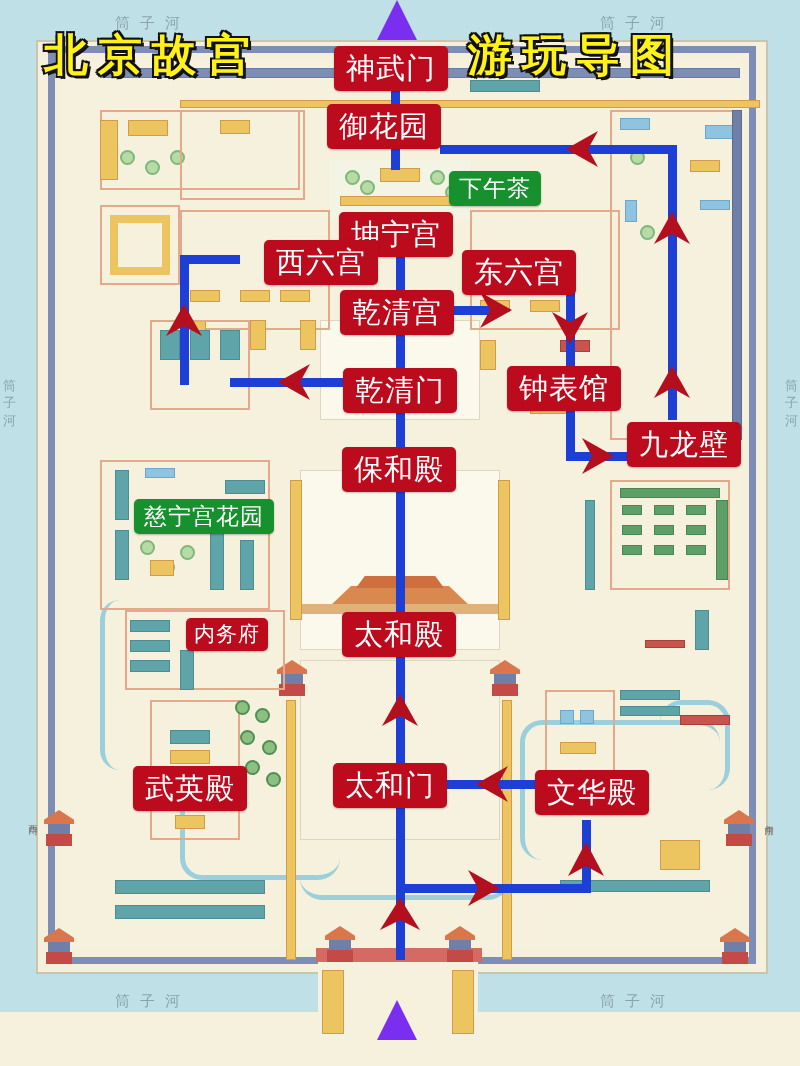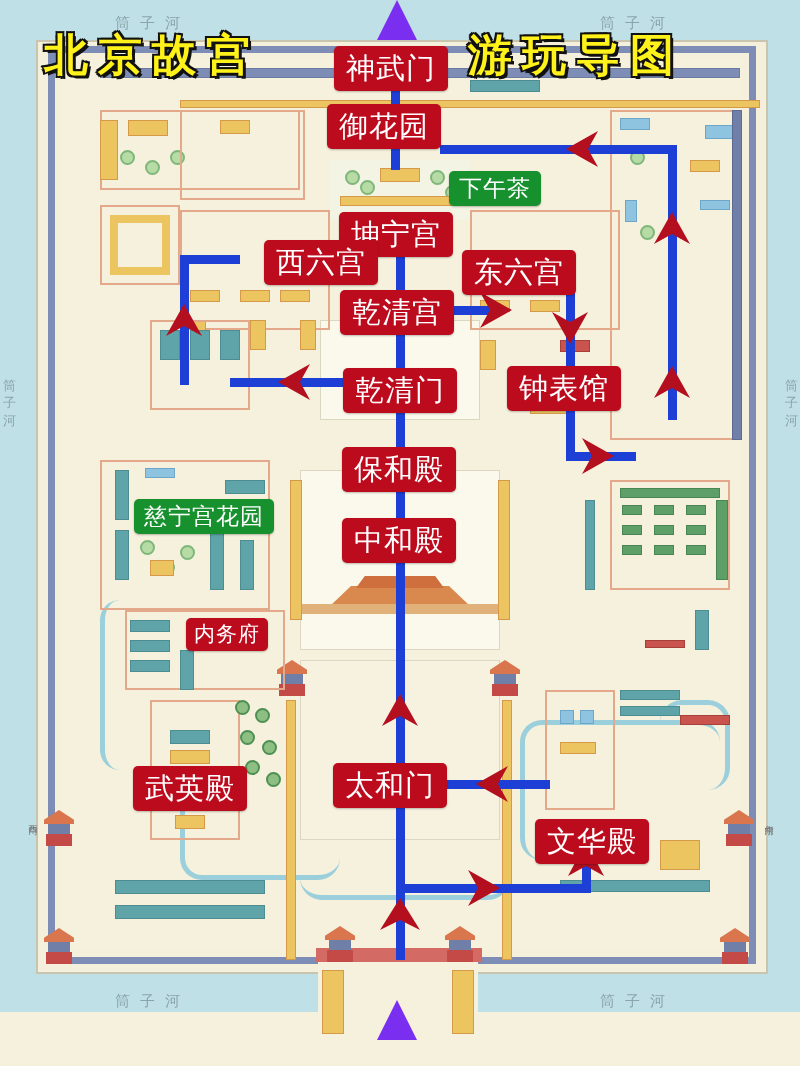--- a/index.html
+++ b/index.html
@@ -291,23 +291,24 @@
   <div class="title" style="left:468px;">游玩导图</div>
 
   <div class="label" style="left:334px;top:46px;text-align:right;">神武门</div>
   <div class="label" style="left:327px;top:104px;">御花园</div>
   <div class="label" style="left:339px;top:212px;">坤宁宫</div>
   <div class="label" style="left:218px;top:240px;margin-left:46px;">西六宫</div>
   <div class="label" style="left:340px;top:290px;">乾清宫</div>
   <div class="label" style="left:462px;top:250px;">东六宫</div>
   <div class="label" style="left:343px;top:368px;">乾清门</div>
   <div class="label" style="left:507px;top:366px;">钟表馆</div>
+  <div class="label" style="left:627px;top:422px;">九龙壁</div>
   <div class="label" style="left:342px;top:447px;">保和殿</div>
-  <div class="label" style="left:342px;top:518px;">中和殿</div>
+  <div class="label" style="left:342px;top:612px;">太和殿</div>
   <div class="label small" style="left:186px;top:618px;">内务府</div>
   <div class="label" style="left:133px;top:766px;">武英殿</div>
   <div class="label" style="left:333px;top:763px;">太和门</div>
-  <div class="label" style="left:535px;top:819px;">文华殿</div>
+  <div class="label" style="left:535px;top:770px;">文华殿</div>
 
   <div class="label green-tag" style="left:449px;top:171px;">下午茶</div>
   <div class="label green-tag" style="left:134px;top:499px;">慈宁宫花园</div>
 
 </div>
 
 </body></html>

